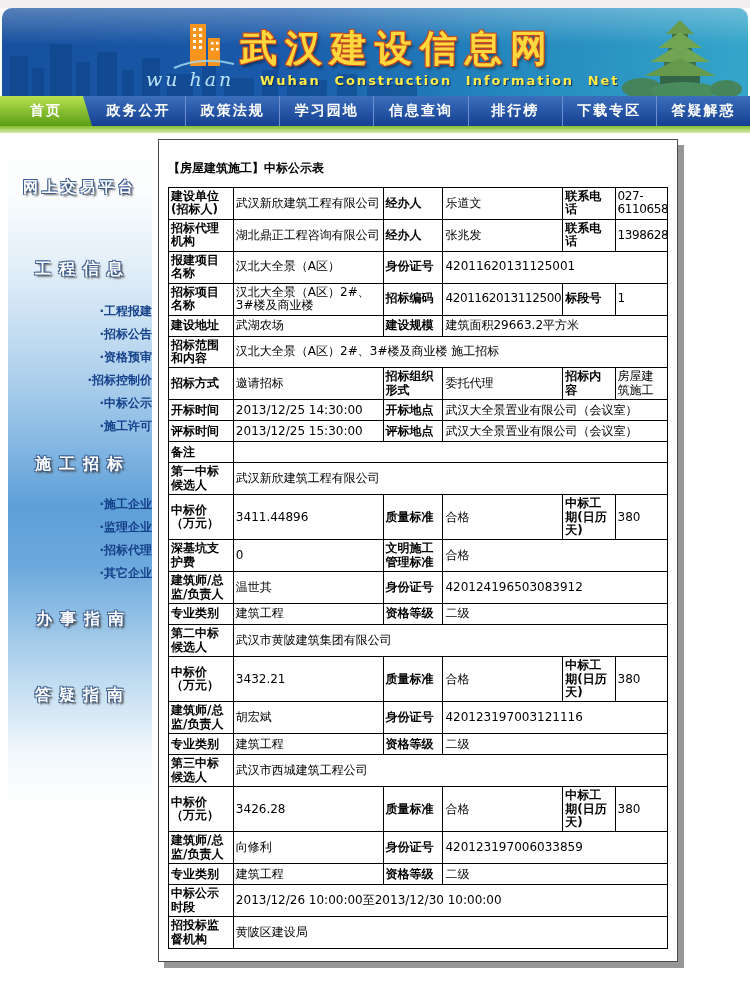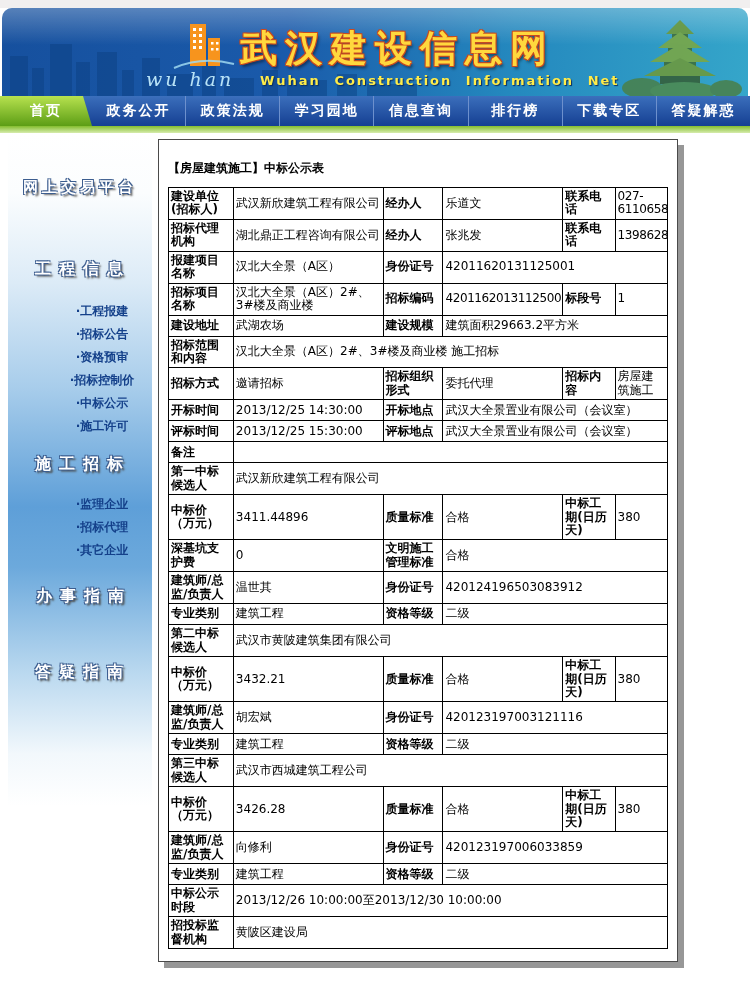--- a/index.html
+++ b/index.html
@@ -32,21 +32,21 @@
   .greenstrip{height:7px;background:linear-gradient(#84bd2e,#d6ecad);}
   
   .content{display:flex;align-items:flex-start;background:#fff;}
   .sidebar{width:144px;margin-left:8px;height:748px;text-align:center;
     background:linear-gradient(180deg,#ffffff 0%,#fbfdfe 8%,#dcebf7 20%,#a8cdeb 34%,#5e9fd8 50%,#6ca9dc 58%,#b9d8ef 72%,#f2f8fc 83%,#ffffff 90%,#ffffff 100%);}
   .side-plat{padding-top:45px;font-size:15px;font-weight:bold;color:#fff;letter-spacing:4px;
     text-shadow:-1px -1px 0 #3c5d8f,1px -1px 0 #3c5d8f,-1px 1px 0 #3c5d8f,2px 2px 2px #555;}
   .side-sec{font-size:16px;font-weight:bold;color:#fff;letter-spacing:8px;padding-left:6px;
     text-shadow:-1px -1px 0 #3c5d8f,1px -1px 0 #3c5d8f,-1px 1px 0 #3c5d8f,2px 2px 2px #4a4a4a;}
   .side-item{font-size:12px;font-weight:bold;color:#14408a;height:23px;line-height:23px;
-    text-align:center;padding-left:44px;cursor:pointer;}
+    text-align:right;padding-left:44px;cursor:pointer;}
   
   .panel{width:520px;margin-left:6px;margin-top:6px;background:#fff;border:1px solid #4a4a4a;
     box-shadow:6px 6px 0 #979797;padding:8px 9px 12px;box-sizing:border-box;}
   .panel-title{text-align:left;font-size:12px;font-weight:bold;color:#000;margin:12px 0 10px;}
   table.award{width:100%;border-collapse:collapse;table-layout:fixed;}
   table.award td{border:1px solid #000;font-size:12px;line-height:1.12;padding:2px 2px;
     vertical-align:middle;color:#000;overflow:hidden;min-height:20px;}
   table.award tr{height:21px;}
   td.lab{font-weight:bold;}
   td.num{font-size:10px;letter-spacing:-0.4px;}
@@ -134,20 +134,21 @@
       <div style="margin-top: 20px;">
         <div class="side-item">·工程报建</div>
         <div class="side-item">·招标公告</div>
         <div class="side-item">·资格预审</div>
         <div class="side-item">·招标控制价</div>
         <div class="side-item">·中标公示</div>
         <div class="side-item">·施工许可</div>
       </div>
       <div class="side-sec" style="margin-top: 16px;">施工招标</div>
       <div style="margin-top: 18px;">
+        <div class="side-item">·施工企业</div>
         <div class="side-item">·监理企业</div>
         <div class="side-item">·招标代理</div>
         <div class="side-item">·其它企业</div>
       </div>
       <div class="side-sec" style="margin-top: 24px; padding-left: 8px;">办事指南</div>
       <div class="side-sec" style="margin-top: 55px;">答疑指南</div>
     </div>
   <div class="panel">
     <div class="panel-title">【房屋建筑施工】中标公示表</div>
     <table class="award">

